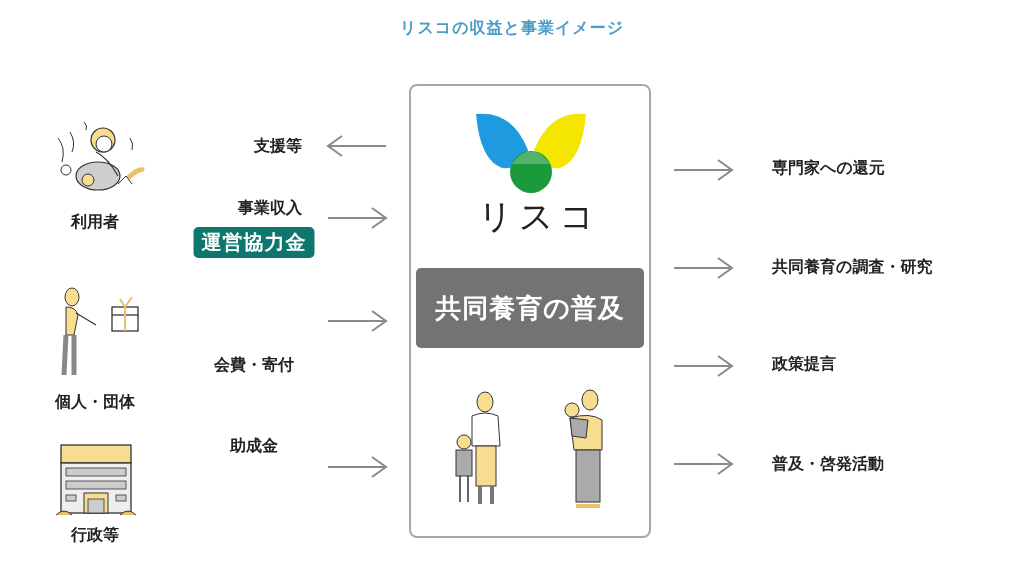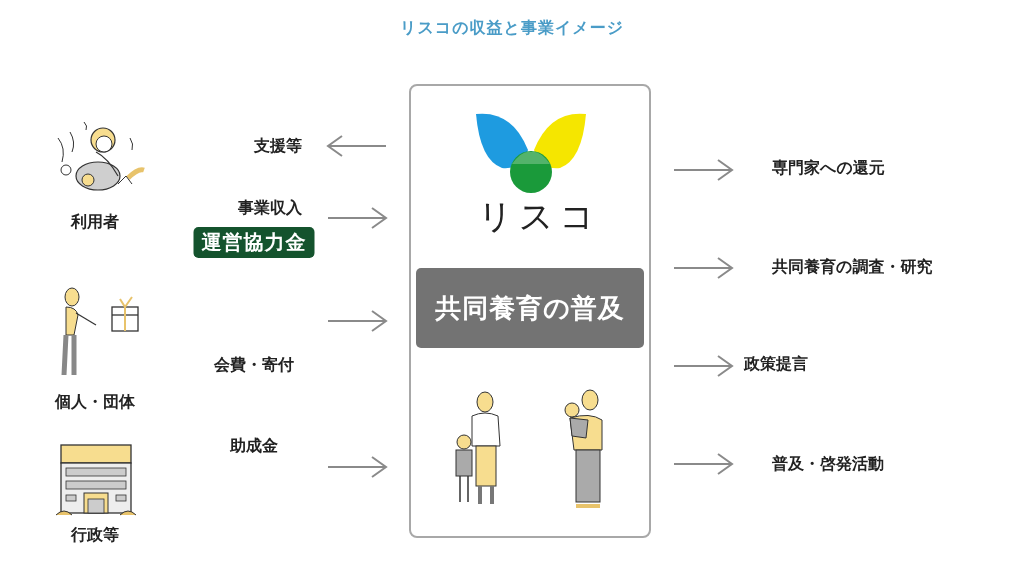--- a/index.html
+++ b/index.html
@@ -2,21 +2,21 @@
 <html><head>
 <meta charset="utf-8">
 <style>
   html, body { margin:0; padding:0; background:#ffffff; }
   body { width:1024px; height:576px; position:relative; overflow:hidden;
          font-family:"DejaVu Sans", sans-serif; color:#222; }
   .abs { position:absolute; }
   .title { left:0; width:1024px; top:18px; text-align:center; font-size:16px; font-weight:bold; color:#4a9cc7; letter-spacing:1px; }
   .lbl { font-size:16px; font-weight:bold; color:#222; white-space:nowrap; }
   .center-lbl { transform:translateX(-50%); text-align:center; }
-  .badge { background:#14532d; color:#fff; font-size:20px; font-weight:bold; padding:2px 8px; border-radius:5px; letter-spacing:1px; }
+  .badge { background:#0f766e; color:#fff; font-size:20px; font-weight:bold; padding:2px 8px; border-radius:5px; letter-spacing:1px; }
   .panel { left:409px; top:84px; width:242px; height:454px; border:2px solid #a8a8a8; border-radius:8px; background:#fff; box-sizing:border-box; }
   .orange { left:416px; top:268px; width:228px; height:80px; background:#737373; border-radius:5px; color:#fff; font-size:26px; font-weight:bold; display:flex; align-items:center; justify-content:center; letter-spacing:1px; }
   .logo-text { left:478px; top:194px; font-size:34px; font-weight:normal; color:#222; letter-spacing:6px; }
   svg.arrow { position:absolute; overflow:visible; }
 </style>
 </head>
 <body>
 
 <div class="abs title">リスコの収益と事業イメージ</div>
 
@@ -117,14 +117,14 @@
 </svg>
 <svg class="arrow" style="left:672px;top:354px;" width="64" height="24">
   <path d="M2 12 L60 12 M46 2 L60 12 L46 22" stroke="#8a8a8a" stroke-width="2" fill="none"></path>
 </svg>
 <svg class="arrow" style="left:672px;top:452px;" width="64" height="24">
   <path d="M2 12 L60 12 M46 2 L60 12 L46 22" stroke="#8a8a8a" stroke-width="2" fill="none"></path>
 </svg>
 
 <div class="abs lbl" style="left:772px;top:158px;">専門家への還元</div>
 <div class="abs lbl" style="left:772px;top:257px;">共同養育の調査・研究</div>
-<div class="abs lbl" style="left:744px;top:354px;">政策提言</div>
+<div class="abs lbl" style="left:772px;top:354px;">政策提言</div>
 <div class="abs lbl" style="left:772px;top:454px;">普及・啓発活動</div>
 
 </body></html>

